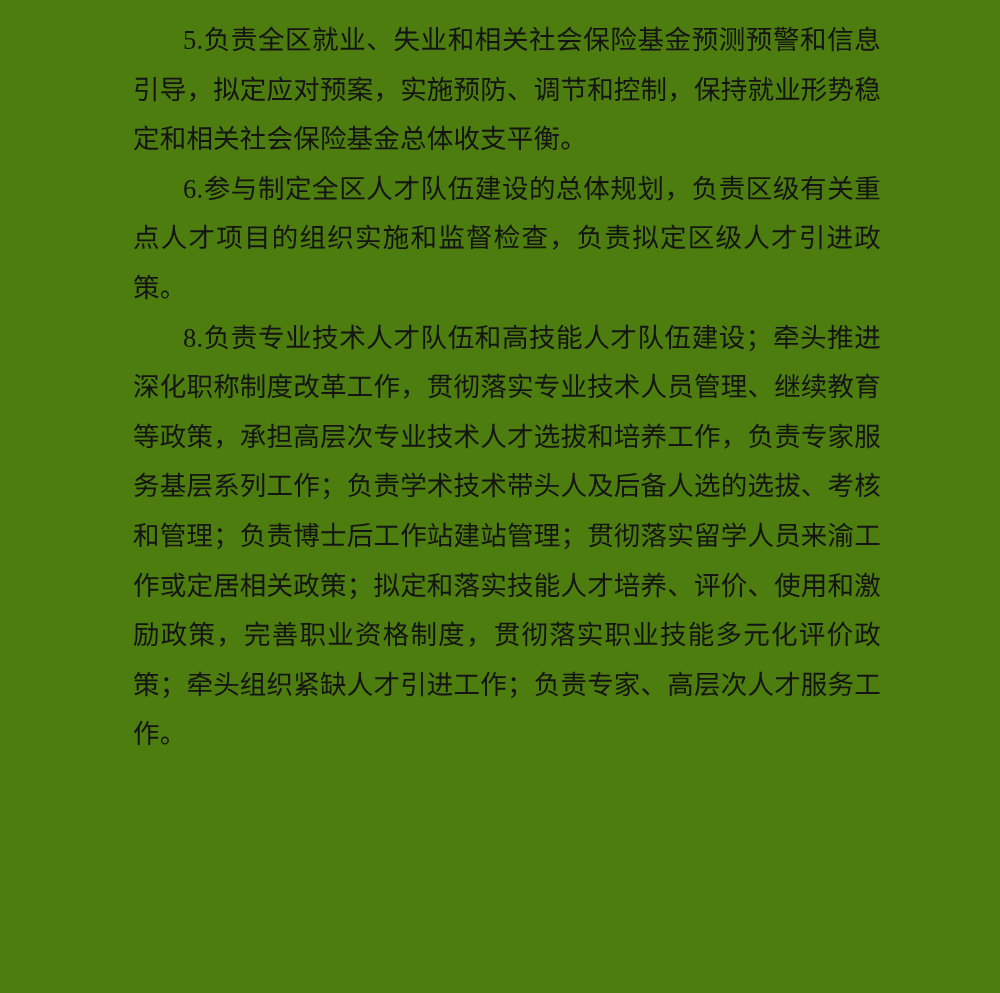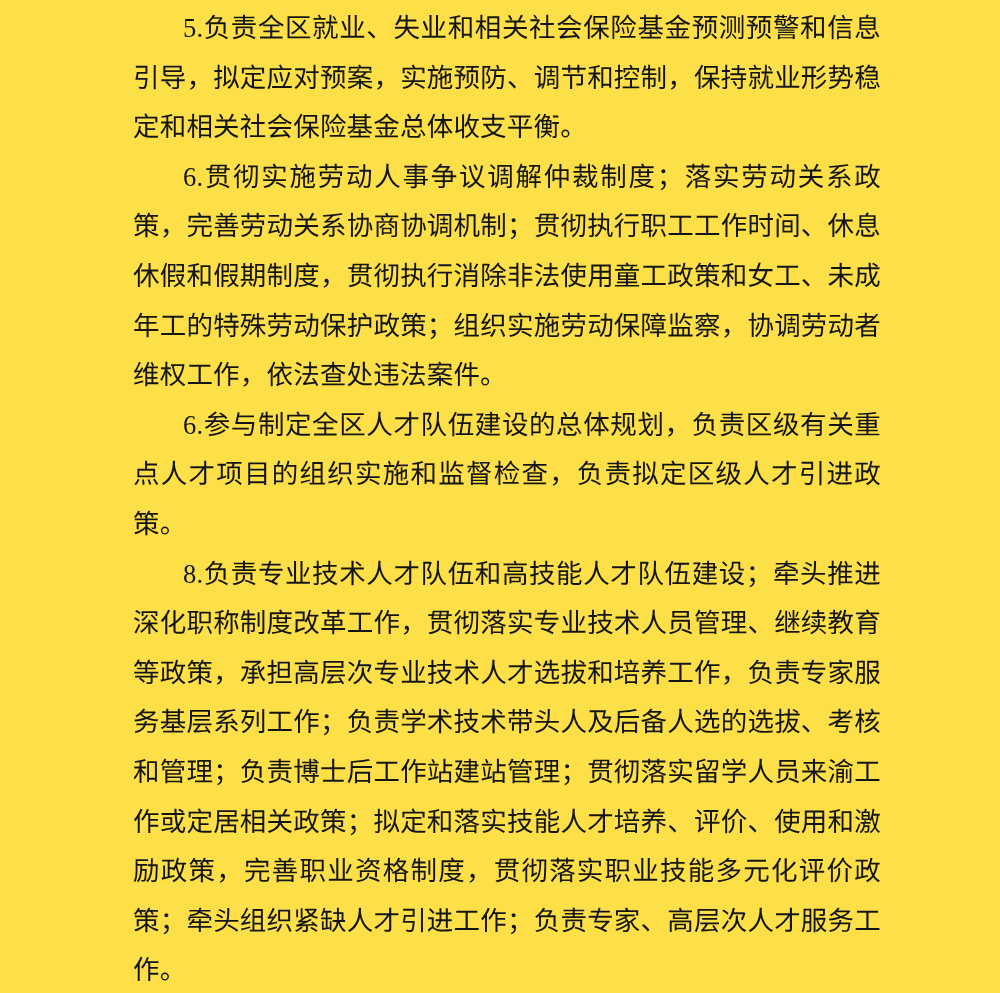--- a/index.html
+++ b/index.html
@@ -5,23 +5,23 @@
   html, body {
     margin: 0;
     padding: 0;
     background: #ffffff;
   }
   .page {
     position: relative;
     width: 1000px;
     height: 993px;
     box-sizing: border-box;
-    background: #fde047;
+    background: #4d7c0f;
     overflow: hidden;
-    padding: 4px 119px 0 133px;
+    padding: 16px 119px 0 133px;
   }
   .doc-body p {
     margin: 0;
     padding: 0;
     font-family: "Liberation Serif", "DejaVu Serif", serif;
     font-size: 26.5px;
     line-height: 49.6px;
     color: #141414;
     text-align: justify;
     text-justify: inter-character;
@@ -29,18 +29,17 @@
     letter-spacing: 0.2px;
     word-break: break-all;
   }
 </style>
 </head>
 <body>
 
 <div class="page">
   <div class="doc-body">
     <p>5.负责全区就业、失业和相关社会保险基金预测预警和信息引导，拟定应对预案，实施预防、调节和控制，保持就业形势稳定和相关社会保险基金总体收支平衡。</p>
-    <p>6.贯彻实施劳动人事争议调解仲裁制度；落实劳动关系政策，完善劳动关系协商协调机制；贯彻执行职工工作时间、休息休假和假期制度，贯彻执行消除非法使用童工政策和女工、未成年工的特殊劳动保护政策；组织实施劳动保障监察，协调劳动者维权工作，依法查处违法案件。</p>
     <p>6.参与制定全区人才队伍建设的总体规划，负责区级有关重点人才项目的组织实施和监督检查，负责拟定区级人才引进政策。</p>
     <p>8.负责专业技术人才队伍和高技能人才队伍建设；牵头推进深化职称制度改革工作，贯彻落实专业技术人员管理、继续教育等政策，承担高层次专业技术人才选拔和培养工作，负责专家服务基层系列工作；负责学术技术带头人及后备人选的选拔、考核和管理；负责博士后工作站建站管理；贯彻落实留学人员来渝工作或定居相关政策；拟定和落实技能人才培养、评价、使用和激励政策，完善职业资格制度，贯彻落实职业技能多元化评价政策；牵头组织紧缺人才引进工作；负责专家、高层次人才服务工作。</p>
 
   </div>
 </div>
 
 </body></html>

